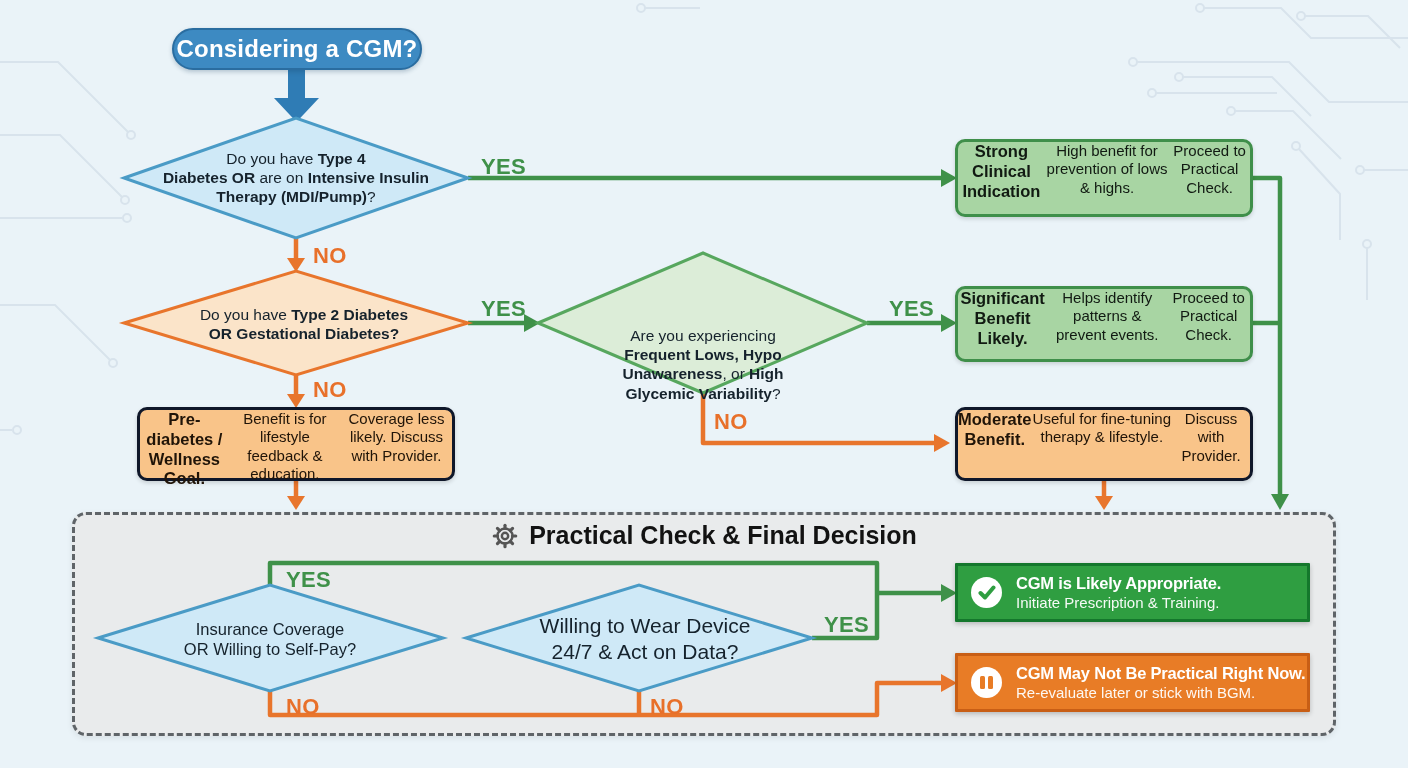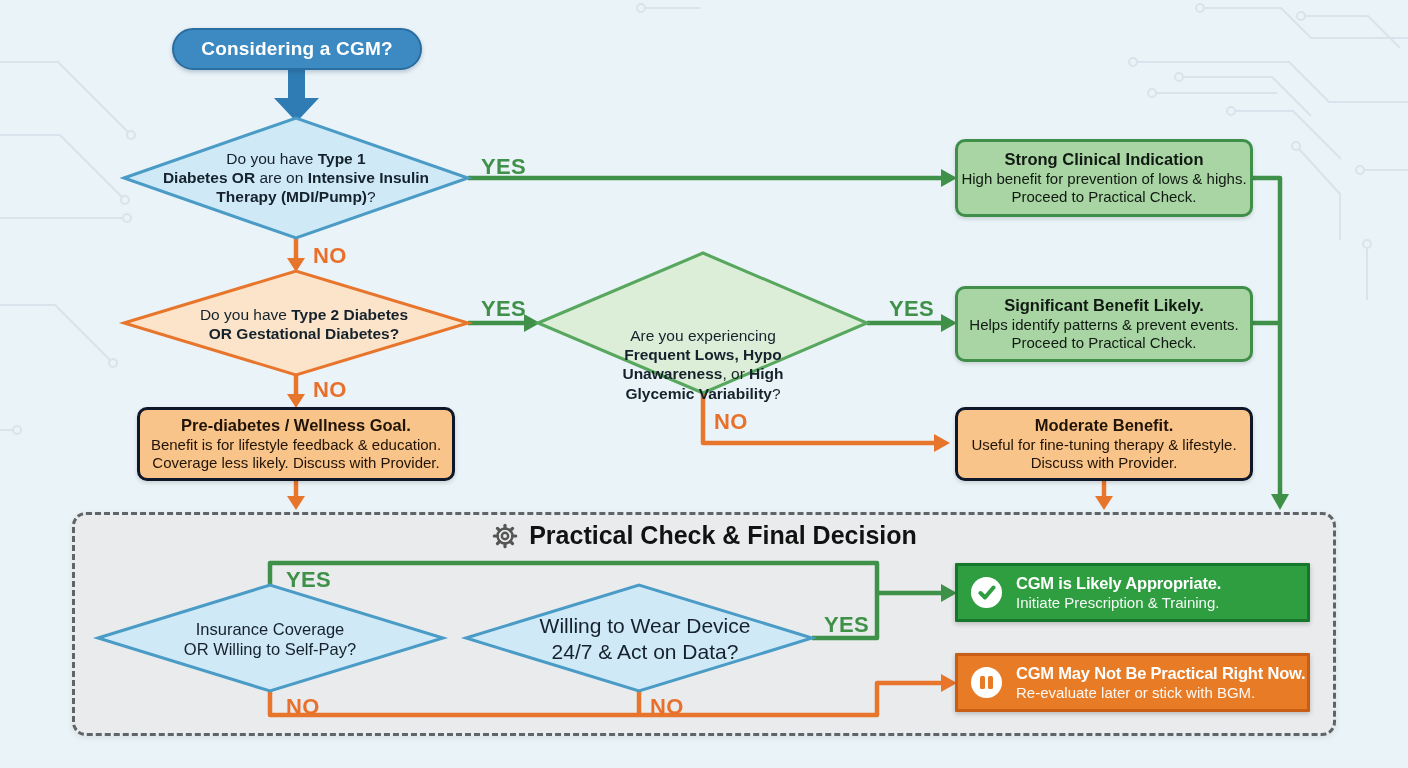--- a/index.html
+++ b/index.html
@@ -10,21 +10,21 @@
   
   .practical-box{position:absolute;left:72px;top:512px;width:1264px;height:224px;
     background:#e9ebec;border:3px dashed #5f6468;border-radius:14px;box-sizing:border-box;
     box-shadow:0 2px 6px rgba(0,0,0,.08);}
   .practical-title{position:absolute;left:72px;top:521px;width:1264px;display:flex;
     align-items:center;justify-content:center;gap:10px;font-weight:700;font-size:25px;color:#121212;}
 
   
   .pill{position:absolute;left:172px;top:28px;width:250px;height:42px;border-radius:22px;
     background:#3d8ac2;border:2px solid #2a6da0;box-sizing:border-box;color:#fff;font-weight:700;
-    font-size:19px;display:flex;align-items:center;justify-content:center;
+    font-size:24px;display:flex;align-items:center;justify-content:center;
     box-shadow:0 2px 4px rgba(20,60,90,.25);letter-spacing:.2px;}
 
   
   .dtext{position:absolute;transform:translate(-50%,-50%);text-align:center;
     font-size:15.5px;line-height:1.24;color:#15222c;}
   .b{font-weight:700;}
   .q1{left:296px;top:178px;width:310px;}
   .q2{left:304px;top:324px;width:330px;}
   .q3{left:703px;top:324px;width:250px;margin-top:40px;}
   .q4{left:270px;top:639px;width:300px;font-size:16.5px;}
@@ -34,21 +34,21 @@
   .yn{position:absolute;font-weight:700;font-size:22px;letter-spacing:.3px;text-align:right;}
   .yes{color:#3f9149;} .no{color:#e8702a;}
   .pos-yes1{left:481px;top:154px}  .pos-no1{left:313px;top:243px}
   .pos-yes2{left:481px;top:296px}  .pos-yes3{left:889px;top:296px}
   .pos-no2{left:313px;top:377px}   .pos-no3{left:714px;top:409px}
   .pos-yes4{left:286px;top:567px}  .pos-no4{left:286px;top:694px}
   .pos-yes5{left:824px;top:612px}  .pos-no5{left:650px;top:694px}
 
   
   .obox{position:absolute;border-radius:10px;text-align:center;box-sizing:border-box;
-    color:#111a12;box-shadow:0 2px 4px rgba(0,0,0,.15);display:flex;flex-direction:column;justify-content:center;}
+    color:#111a12;box-shadow:0 2px 4px rgba(0,0,0,.15);display:flex;flex-direction:row;justify-content:center;}
   .obox .t{font-weight:700;font-size:16.5px;line-height:1.2;}
   .obox .l{font-size:15px;line-height:1.22;}
   .green-o{background:#a8d5a3;border:3px solid #3f8f4a;}
   .orange-o{background:#f9c489;border:3px solid #0f172a;color:#201408;}
   .pos-strong{left:955px;top:139px;width:298px;height:78px;}
   .pos-significant{left:955px;top:286px;width:298px;height:76px;}
   .pos-prediabetes{left:137px;top:407px;width:318px;height:74px;}
   .pos-moderate{left:955px;top:407px;width:298px;height:74px;}
 
   
@@ -150,21 +150,21 @@
       <polygon points="124,178 296,118 468,178 296,238" fill="#cfe9f7" stroke="#4a9bc6"></polygon>
       <polygon points="124,323 296,271 468,323 296,375" fill="#fbe4c9" stroke="#e8752c"></polygon>
       <polygon points="538,323 703,253 867,323 703,393" fill="#dcedd8" stroke="#57a75e"></polygon>
       <polygon points="98,638 270,585 443,638 270,691" fill="#cfe9f7" stroke="#4a9bc6"></polygon>
       <polygon points="466,638 639,585 812,638 639,691" fill="#cfe9f7" stroke="#4a9bc6"></polygon>
     </g>
   </svg>
 
   <div class="pill">Considering a CGM?</div>
 
-  <div class="dtext q1"><span>Do you have </span><span class="b">Type 1</span><br><span class="b">Diabetes OR</span><span> are on </span><span class="b">Intensive Insulin</span><br><span class="b">Therapy (MDI/Pump)</span><span>?</span></div>
+  <div class="dtext q1"><span>Do you have </span><span class="b">Type 4</span><br><span class="b">Diabetes OR</span><span> are on </span><span class="b">Intensive Insulin</span><br><span class="b">Therapy (MDI/Pump)</span><span>?</span></div>
   <div class="dtext q2"><span>Do you have </span><span class="b">Type 2 Diabetes</span><br><span class="b">OR Gestational Diabetes?</span></div>
   <div class="dtext q3"><span>Are you experiencing</span><br><span class="b">Frequent Lows, Hypo</span><br><span class="b">Unawareness</span><span>, or </span><span class="b">High</span><br><span class="b">Glycemic Variability</span><span>?</span></div>
   <div class="dtext q4"><span>Insurance Coverage</span><br><span>OR Willing to Self-Pay?</span></div>
   <div class="dtext q5"><span>Willing to Wear Device</span><br><span>24/7 &amp; Act on Data?</span></div>
 
   <span class="yn yes pos-yes1">YES</span>
   <span class="yn no pos-no1">NO</span>
   <span class="yn yes pos-yes2">YES</span>
   <span class="yn yes pos-yes3">YES</span>
   <span class="yn no pos-no2">NO</span>

